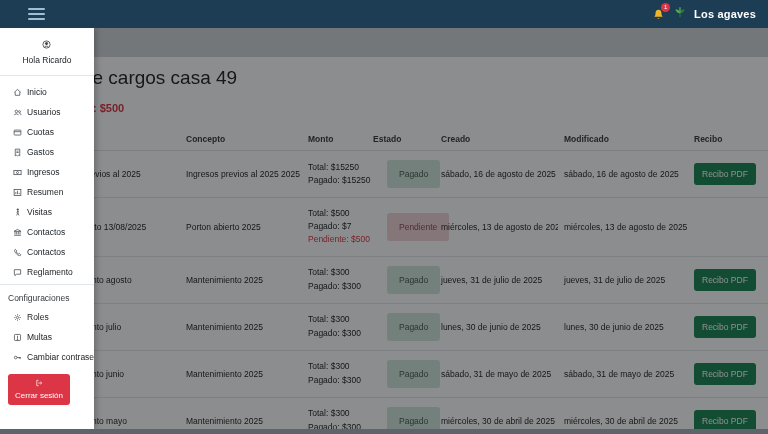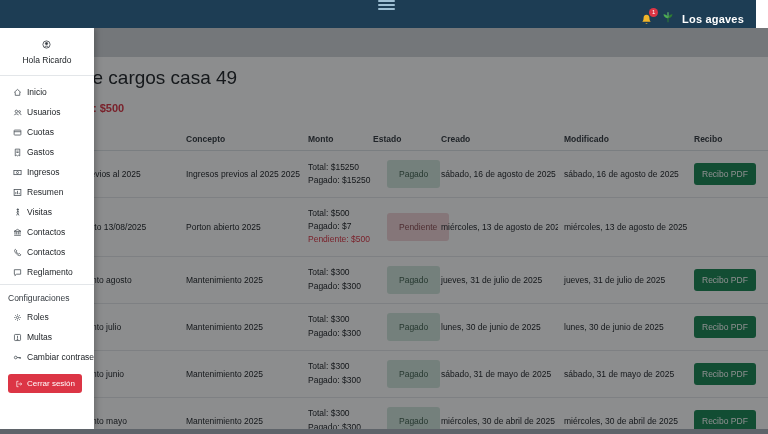--- a/index.html
+++ b/index.html
@@ -1,20 +1,20 @@
 <!DOCTYPE html>
 <html><head>
 <meta charset="utf-8">
 <style>
   * { margin:0; padding:0; box-sizing:border-box; }
   html,body { width:768px; height:434px; overflow:hidden; }
   body { font-family:"Liberation Sans", sans-serif; background:#fff; position:relative; color:#212529; }
 
   
-  .navbar { position:absolute; top:0; left:0; right:12px; height:28px; background:#1d3d54; display:flex; align-items:center; padding:0 12px; z-index:70;flex-direction:column; }
+  .navbar { position:absolute; top:0; left:0; right:0; height:28px; background:#1d3d54; display:flex; align-items:center; padding:0 12px; z-index:70; }
   .burger { width:17px; height:12px; display:flex; flex-direction:column; justify-content:space-between; cursor:pointer; margin-left:16px; }
   .burger span { display:block; height:2px; background:#9fc0d4; border-radius:1px; }
   .nav-right { margin-left:auto; display:flex; align-items:center; gap:7px; }
   .nav-bell { position:relative; width:14px; height:14px; display:inline-block; }
   .nav-bell svg { width:13px; height:13px; }
   .nav-badge { position:absolute; top:-4px; right:-4px; min-width:9px; height:9px; background:#dc3545; color:#fff; font-size:6px; line-height:9px; text-align:center; border-radius:50%; padding:0 1px; }
   .nav-plant svg { width:14px; height:14px; }
   .brand { color:#fff; font-size:11px; font-weight:700; letter-spacing:.2px; }
 
   
@@ -42,21 +42,21 @@
 
   
   .sidebar { position:absolute; top:28px; left:0; width:94px; bottom:5px; background:#fff; z-index:60; box-shadow:2px 0 6px rgba(0,0,0,.25); padding-top:8px; overflow:hidden; }
   .greet { display:flex; align-items:center; gap:5px; padding:4px 8px 8px 8px; font-size:8.5px; color:#212529;flex-direction:column; }
   .sidebar hr { border:none; border-top:1px solid #e3e6e9; margin:2px 0 6px 0; }
   .menu-item { display:flex; align-items:center; gap:5px; padding:5px 6px 5px 13px; font-size:8.5px; color:#212529; cursor:pointer; white-space:nowrap; }
   .icon { width:9px; height:9px; display:inline-flex; flex:0 0 auto; color:#495057; }
   .icon svg { width:9px; height:9px; stroke-width:1.4; }
   .greet .icon { width:10px; height:10px; color:#343a40; }
   .section-label { font-size:8.5px; color:#343a40; padding:2px 8px 4px 8px; }
-  .logout { display:inline-flex; align-items:center; gap:4px; margin:7px 0 0 8px; background:#dc3545; color:#fff; border:none; border-radius:3px; font-size:8px; padding:5px 7px; cursor:pointer; font-family:inherit; }
+  .logout { display:inline-flex; align-items:center; gap:4px; margin:7px 0 0 8px; background:#dc3545; color:#fff; border:none; border-radius:3px; font-size:8px; padding:5px 7px; cursor:pointer; font-family:inherit;flex-direction:column; }
   .logout .icon { color:#fff; width:8px; height:8px; }
   .logout .icon svg { width:8px; height:8px; }
 
   .hscrollbar { position:absolute; left:0; right:0; bottom:0; height:5px; background:#5f646a; z-index:65; }
 </style>
 </head>
 <body>
 
 <nav class="navbar">
   <div class="burger">

